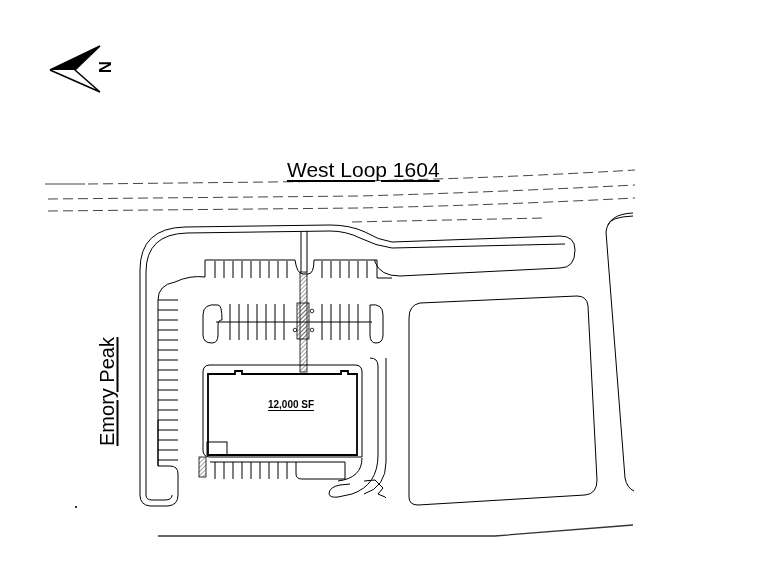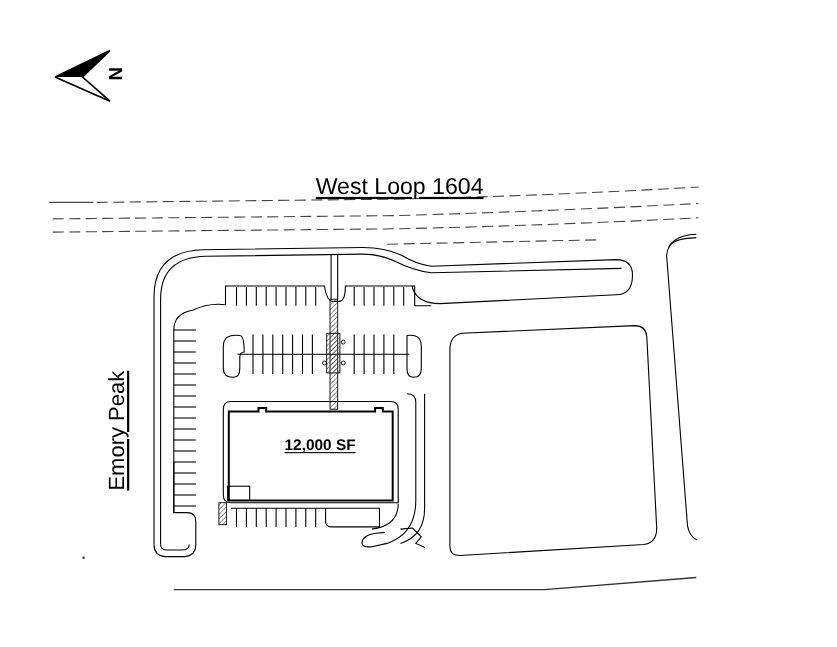--- a/index.html
+++ b/index.html
@@ -1,21 +1,21 @@
 <!DOCTYPE html>
 <html><head>
 <meta charset="utf-8">
 <style>
   html, body { margin: 0; padding: 0; background: #ffffff; }
   body { width: 761px; height: 588px; position: relative; overflow: hidden; font-family: "Liberation Sans", sans-serif; }
   .site-svg { position: absolute; left: 0; top: 0; width: 761px; height: 588px; }
   .lbl { position: absolute; color: #000; white-space: nowrap; }
   .road-title { left: 287px; top: 119px; font-size: 21px; text-decoration: underline; text-underline-offset: 3px; margin-top: 39px; }
   .road-side { left: 42px; top: 380px; font-size: 20px; transform: rotate(-90deg); transform-origin: center; text-decoration: underline; text-underline-offset: 3px; width: 130px; text-align: center; }
-  .bldg-label { position: absolute; left: 212px; top: 396px; width: 158px; text-align: center; font-weight: bold; font-size: 14px; line-height: 17px; }
+  .bldg-label { position: absolute; left: 212px; top: 396px; width: 158px; text-align: center; font-weight: bold; font-size: 10px; line-height: 17px; }
   .bldg-label span { display: block; text-decoration: underline; text-underline-offset: 2px; }
   .north-n { left: 100px; top: 57px; font-size: 17px; font-weight: bold; transform: rotate(-90deg); }
 </style>
 </head>
 <body>
 
 <svg class="site-svg" viewBox="0 0 761 588" xmlns="http://www.w3.org/2000/svg">
   <defs>
     <pattern id="hatch" width="3" height="3" patternUnits="userSpaceOnUse" patternTransform="rotate(45)">
       <line x1="0" y1="0" x2="0" y2="3" stroke="#444" stroke-width="1"></line>

